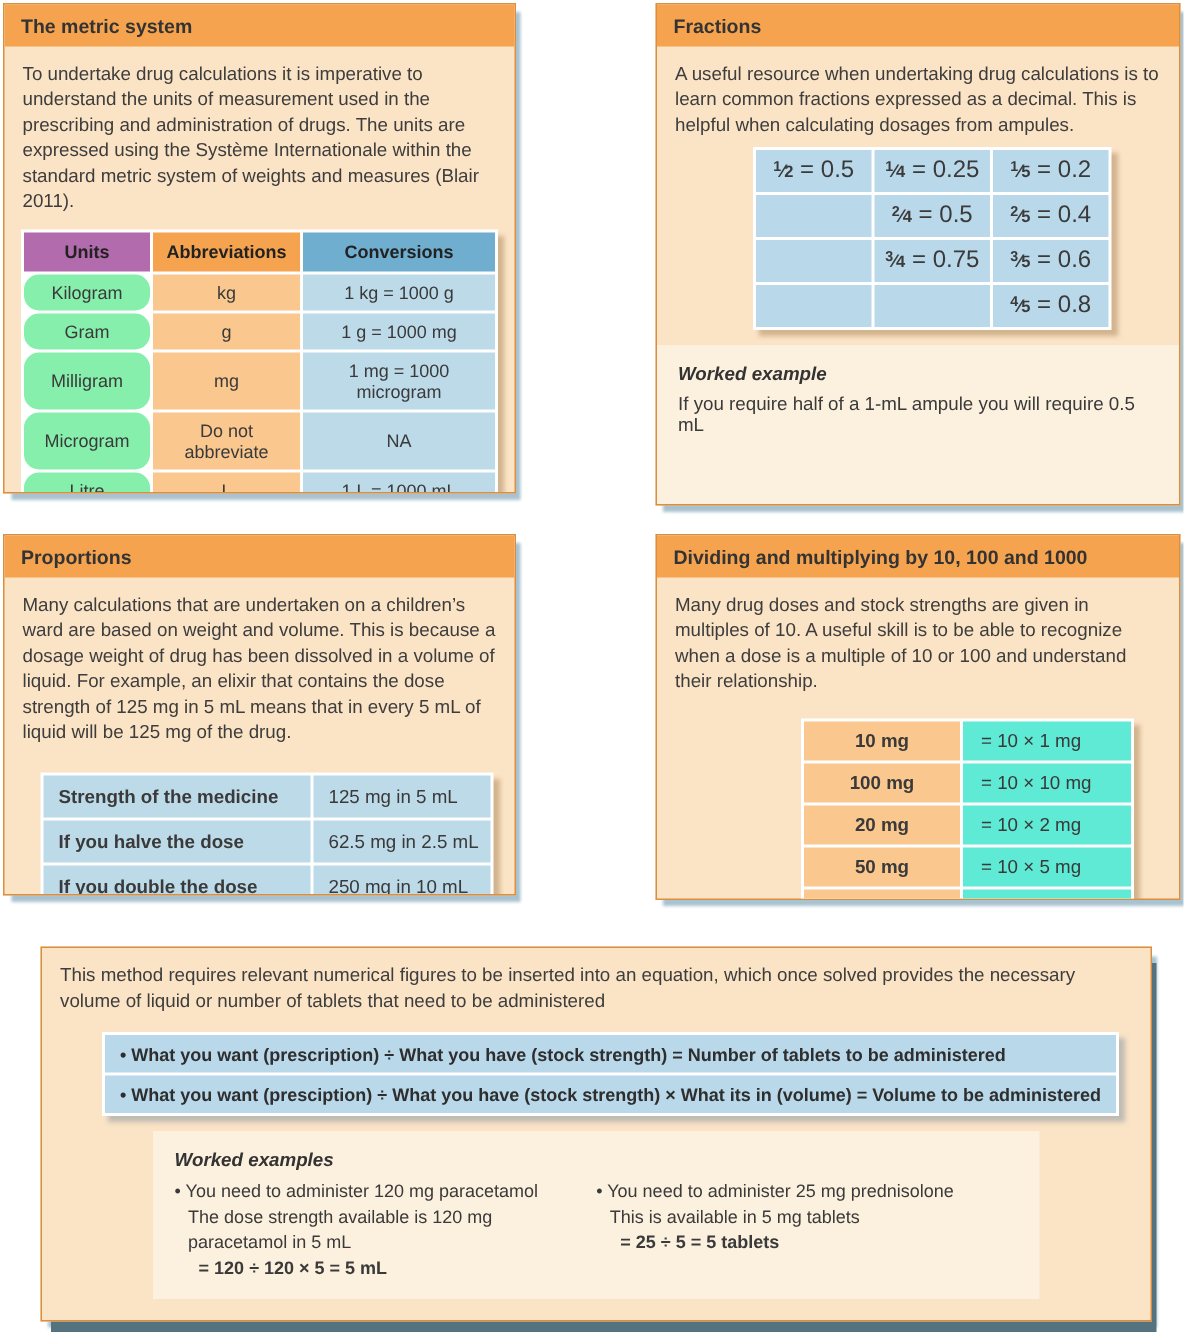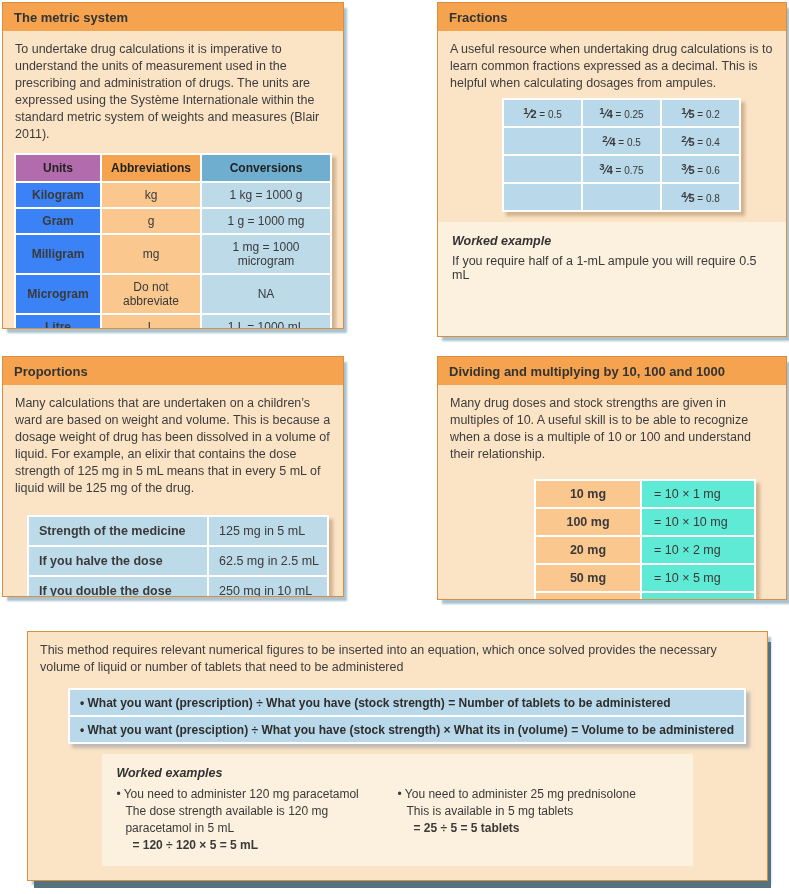--- a/index.html
+++ b/index.html
@@ -41,31 +41,31 @@
     font-size:12px;
   }
   td,th { padding:5px 6px; vertical-align:middle; }
 
   
   #metric-table { margin:4px 12px 10px 12px; width:318px; }
   #metric-table th { font-weight:bold; color:#222; font-size:12px; padding:6px 4px; }
   .h-units { background:#b26bac; width:84px; }
   .h-abbr  { background:#f5a34e; width:98px; }
   .h-conv  { background:#6faecf; }
-  .c-units { background:#3b82f6; text-align:center; font-weight:bold; }
+  .c-units { background:#86efac; text-align:center; font-weight:normal;border-radius:10px; }
   .c-abbr  { background:#fac78f; text-align:center; }
   .c-conv  { background:#bddae9; text-align:center; }
 
   
   #fractions-table { margin:6px 0 4px 52px; }
   #fractions-table td { background:#b9d8e9; width:77px; height:26px; text-align:center; white-space:nowrap; }
   .frac { font-weight:bold; }
   .frac sup { font-size:9.5px; vertical-align:4px; }
   .frac .den { font-size:11px; }
-  .eq { font-size:10px; }
+  .eq { font-size:16px; }
 
   
   #proportions-table { margin:12px 12px 10px 22px; }
   #proportions-table td { background:#bddae9; height:28px; font-size:12.5px; }
   .c-plabel { width:178px; font-weight:bold; padding-left:10px; }
   .c-pval   { width:118px; padding-left:10px; }
 
   
   #dividing-table { margin:10px 0 8px 66px; }
   #dividing-table td { height:26px; font-size:12.5px; }

